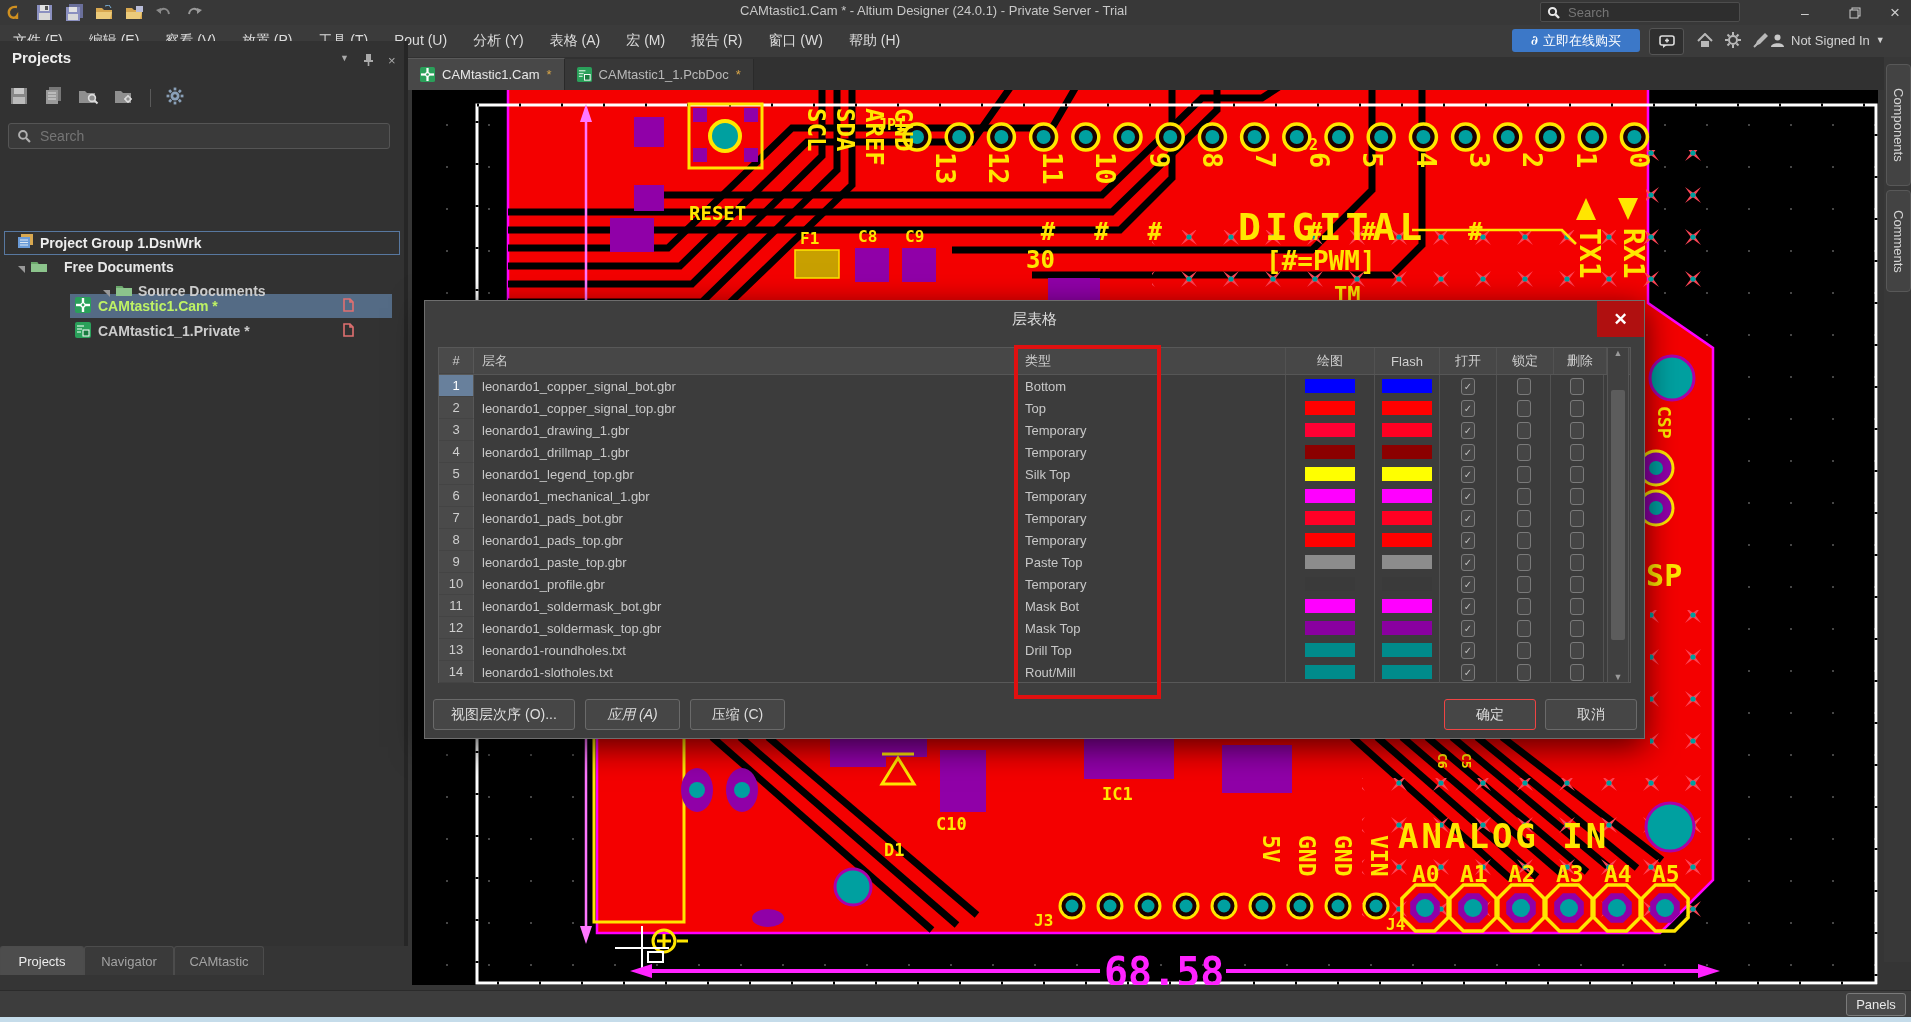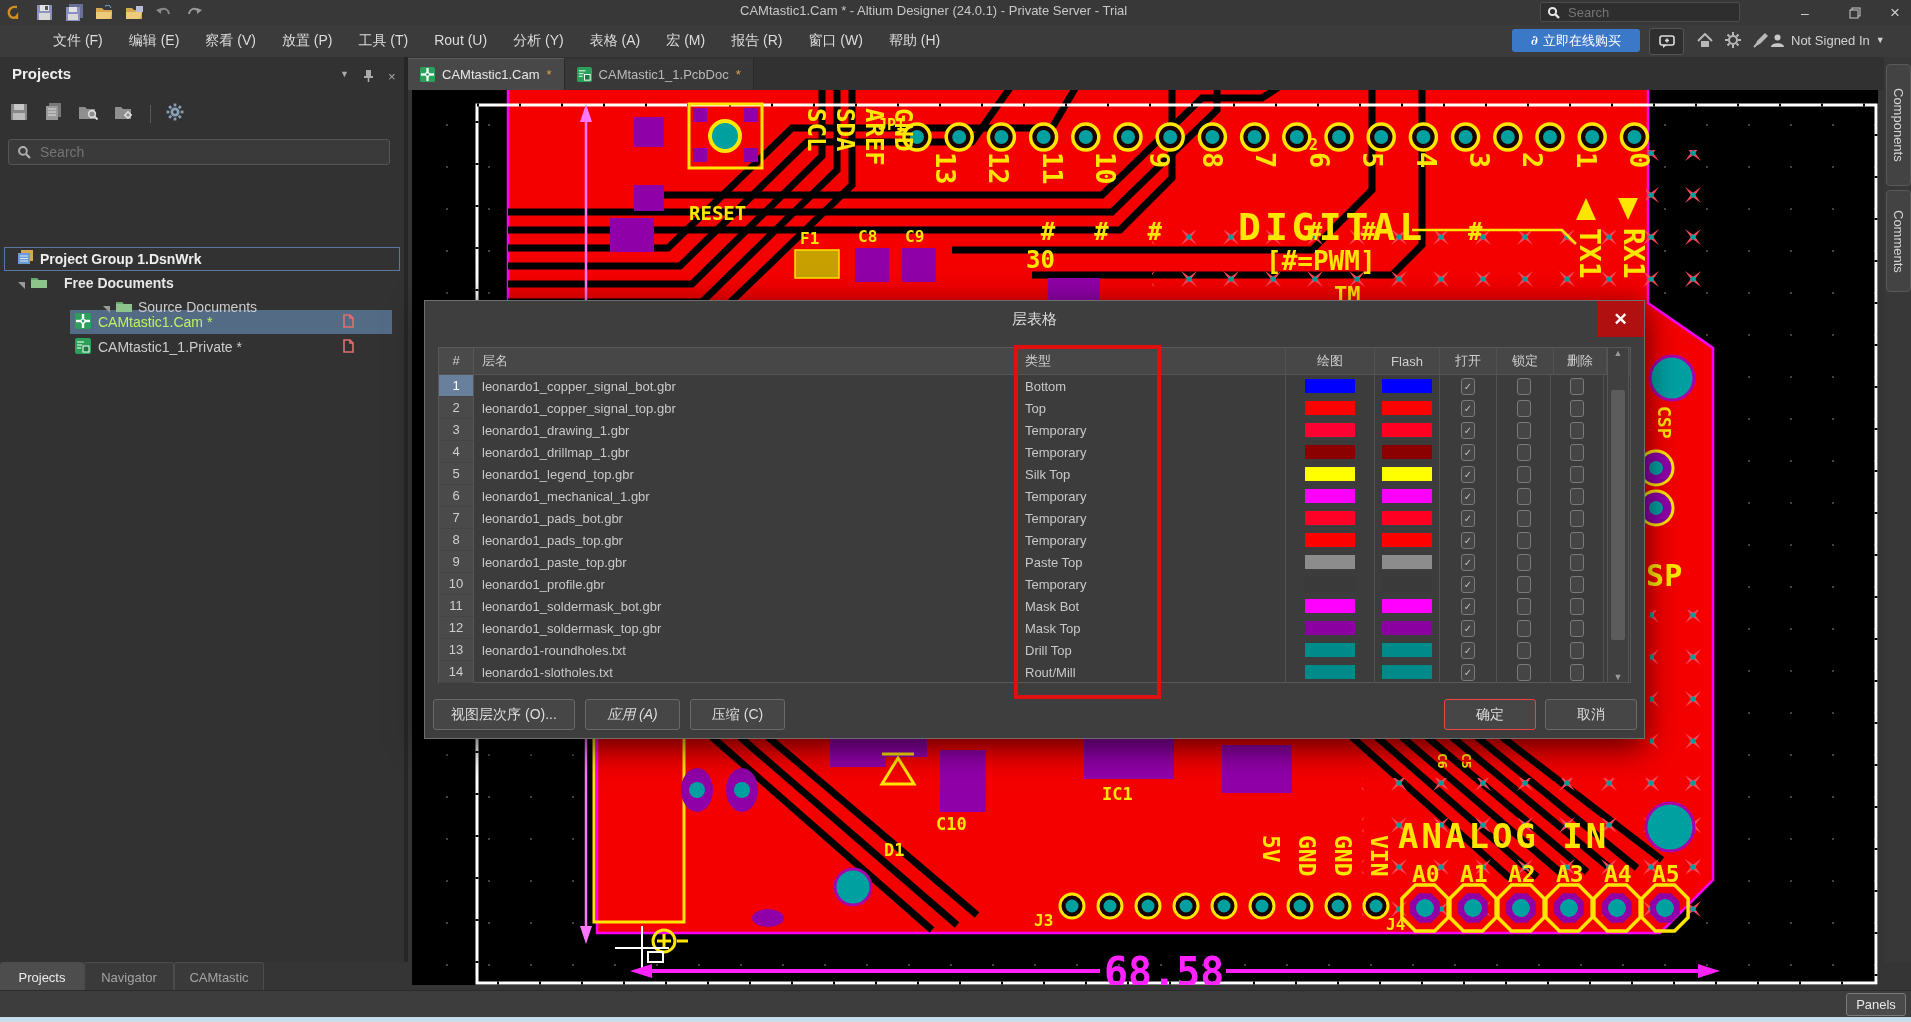--- a/index.html
+++ b/index.html
@@ -19,28 +19,28 @@
   #menubar{left:0;top:25px;width:1911px;height:32px;background:#3b3b3b;display:flex;align-items:center;
     color:#dcdcdc;font-size:14px;}
   .mitem{padding:0 13px;cursor:default;}
   #buybtn{left:1512px;top:29px;width:128px;height:23px;background:#3c78c8;border-radius:3px;color:#fff;
     font-size:13px;display:flex;align-items:center;justify-content:center;gap:5px;}
   #chatbtn{left:1649px;top:28px;width:33px;height:25px;background:#2f2f2f;border:1px solid #555;border-radius:3px;
     display:flex;align-items:center;justify-content:center;}
   .hicon{top:30px;width:22px;height:20px;display:flex;align-items:center;justify-content:center;}
   #signin{left:1770px;top:29px;height:22px;display:flex;align-items:center;gap:6px;color:#d2d2d2;font-size:13px;}
   
-  #leftpanel{left:0;top:57px;width:408px;height:905px;background:#323232;border-right:4px solid #262626;box-sizing:border-box;}
+  #leftpanel{left:0;top:41px;width:408px;height:905px;background:#323232;border-right:4px solid #262626;box-sizing:border-box;}
   #ph{left:0;top:8px;width:404px;height:30px;color:#eee;font-size:15px;font-weight:bold;}
   #ph-icons{left:340px;top:12px;display:flex;gap:14px;color:#aaa;font-size:11px;}
   #ptoolbar{left:10px;top:44px;display:flex;gap:15px;align-items:center;height:26px;}
   #psearch{left:8px;top:82px;width:382px;height:26px;background:#3a3a3a;border:1px solid #555;border-radius:3px;
     display:flex;align-items:center;gap:7px;padding:0 8px;box-sizing:border-box;}
   #psearch input{background:transparent;border:0;outline:0;color:#c6c6c6;font-size:14px;width:320px;font-family:"Liberation Sans",sans-serif;}
-  .trowp{left:0;width:404px;height:24px;display:flex;align-items:center;color:#ccc;font-size:14px;}
+  .trowp{left:0;width:404px;height:24px;display:flex;align-items:center;color:#ccc;font-size:14px;font-weight:bold;}
   .tico{display:inline-block;}
   .arr{width:0;height:0;border-left:7px solid transparent;border-top:7px solid #999;transform:translateY(2px);}
   #pgrow{border:1px solid #5878a0;box-sizing:border-box;width:396px;left:4px;}
   #camrow-bg{left:70px;top:253px;width:322px;height:24px;background:#546b85;}
   .ddoc{position:absolute;right:50px;}
   
   .btab{top:905px;height:28px;background:#3a3a3a;border:1px solid #4c4c4c;border-bottom:0;color:#a3a3a3;
     font-size:13px;display:flex;align-items:center;justify-content:center;border-radius:3px 3px 0 0;}
   .btab.active{background:#4d4d4d;color:#ececec;}
   
@@ -160,21 +160,21 @@
     <div class="abs wbtn" style="left:1832px;">
       <svg width="12" height="12" viewBox="0 0 12 12">
           <rect x="3" y="1" width="8" height="8" stroke="#ccc" fill="none"></rect>
           <rect x="1" y="3" width="8" height="8" stroke="#ccc" fill="#383838"></rect>
         </svg>
     </div>
     <div class="abs wbtn" style="left:1872px;font-size:17px;">×</div>
   </div>
 
   <div id="menubar" class="abs">
-    <div id="menu-items" style="display:flex;padding-left:40px;">
+    <div id="menu-items" style="display:flex;">
         <span class="mitem">文件 (F)</span>
         <span class="mitem">编辑 (E)</span>
         <span class="mitem">察看 (V)</span>
         <span class="mitem">放置 (P)</span>
         <span class="mitem">工具 (T)</span>
         <span class="mitem">Rout (U)</span>
         <span class="mitem">分析 (Y)</span>
         <span class="mitem">表格 (A)</span>
         <span class="mitem">宏 (M)</span>
         <span class="mitem">报告 (R)</span>

